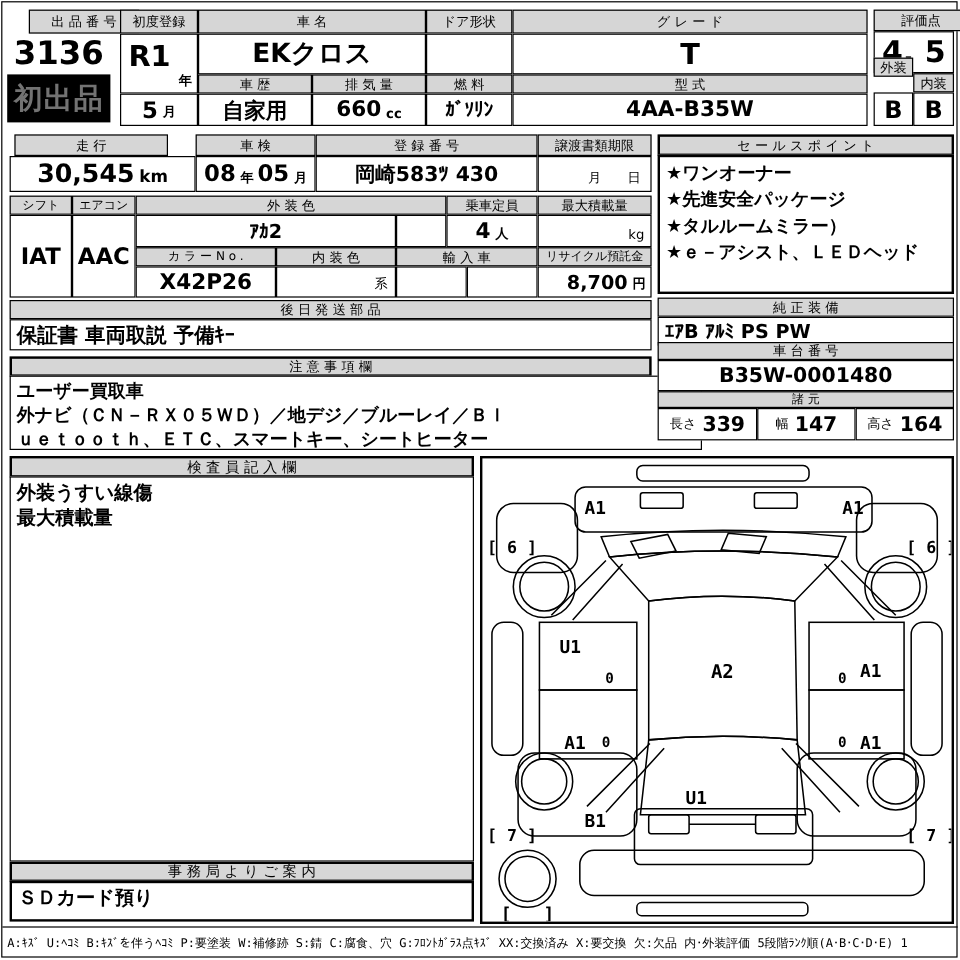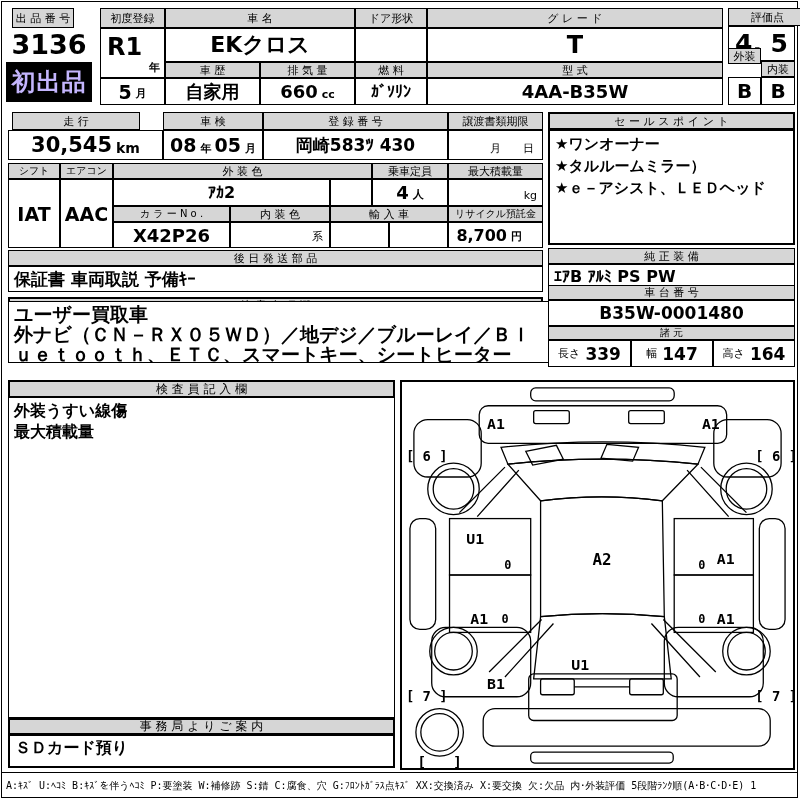--- a/index.html
+++ b/index.html
@@ -9,30 +9,30 @@
      display:flex;align-items:center;justify-content:center;overflow:hidden;white-space:nowrap;}
   .hd{background:#d6d6d6;font-size:11px;}
   .v{font-weight:bold;}
   .nb{border:none;background:transparent;}
   .box2{border-width:2px;}
   .lft{justify-content:flex-start;padding-left:5px;}
   .u{font-size:11px;font-weight:bold;margin-left:4px;align-self:flex-end;padding-bottom:3px;}
   .lines{position:absolute;box-sizing:border-box;border:1px solid #000;background:#fff;
          padding:2px 5px;font-weight:bold;overflow:hidden;}
   .lines div{white-space:nowrap;}
-  .badge{background:#000;color:#c4b5fd;}
+  .badge{background:#000;color:#737373;}
   .frame{position:absolute;left:1px;top:1px;width:797px;height:797px;border:1px solid #000;box-sizing:border-box;}
   svg text{font-family:"DejaVu Sans Mono","Liberation Mono",monospace;font-weight:bold;fill:#000;}
 </style>
 </head>
 <body>
 
 <div class="frame"></div>
 
-<div class="c hd" style="left:12px;top:8px;width:62px;height:20px">出 品 番 号</div>
+<div class="c hd" style="left:24px;top:8px;width:92px;height:20px">出 品 番 号</div>
 <div class="c nb v" style="left:8px;top:28px;width:82px;height:32px;font-size:27px">3136</div>
 <div class="c nb v badge" style="left:6px;top:62px;width:86px;height:40px;font-size:24px;letter-spacing:1px">初出品</div>
 
 <div class="c hd" style="left:100px;top:8px;width:65px;height:20px">初度登録</div>
 <div class="c v" style="left:100px;top:28px;width:65px;height:50px;position:absolute">
   <span style="font-size:24px;position:absolute;left:6px;top:4px">R1</span>
   <span style="font-size:11px;position:absolute;right:4px;bottom:2px">年</span>
 </div>
 <div class="c v" style="left:100px;top:78px;width:65px;height:27px">
   <span style="font-size:19px">5</span>
@@ -78,20 +78,21 @@
 <div class="c v" style="left:263px;top:130px;width:185px;height:30px;font-size:17px">岡崎583ﾂ 430</div>
 <div class="c hd" style="left:448px;top:112px;width:95px;height:18px">譲渡書類期限</div>
 <div class="c" style="left:448px;top:130px;width:95px;height:30px;justify-content:flex-end;align-items:flex-end;padding:0 8px 3px 0;gap:22px">
   <span style="font-size:11px">月</span>
   <span style="font-size:11px">日</span>
 </div>
 
 <div class="c hd box2" style="left:548px;top:112px;width:247px;height:18px">セ ー ル ス ポ イ ン ト</div>
 <div class="lines box2" style="left:548px;top:129px;width:247px;height:116px;font-size:15px;line-height:22px;border-width:2px">
   <div>★ワンオーナー</div>
+  <div>★先進安全パッケージ</div>
   <div>★タルルームミラー）</div>
   <div>★ｅ－アシスト、ＬＥＤヘッド</div>
 </div>
 
 <div class="c hd" style="left:8px;top:163px;width:52px;height:16px;font-size:10px">シフト</div>
 <div class="c v" style="left:8px;top:179px;width:52px;height:69px;font-size:19px">IAT</div>
 <div class="c hd" style="left:60px;top:163px;width:53px;height:16px;font-size:10px">エアコン</div>
 <div class="c v" style="left:60px;top:179px;width:53px;height:69px;font-size:19px">AAC</div>
 <div class="c hd" style="left:113px;top:163px;width:259px;height:16px">外 装 色</div>
 <div class="c v" style="left:113px;top:179px;width:217px;height:27px;font-size:16px">ｱｶ2</div>
@@ -104,33 +105,33 @@
 <div class="c hd" style="left:448px;top:163px;width:95px;height:16px">最大積載量</div>
 <div class="c" style="left:448px;top:179px;width:95px;height:27px;justify-content:flex-end;align-items:flex-end;padding:0 5px 3px 0;font-size:11px">kg</div>
 <div class="c hd" style="left:113px;top:206px;width:117px;height:16px;font-size:10px">カ ラ ー N o .</div>
 <div class="c v" style="left:113px;top:222px;width:117px;height:26px;font-size:18px">X42P26</div>
 <div class="c hd" style="left:230px;top:206px;width:100px;height:16px">内 装 色</div>
 <div class="c" style="left:230px;top:222px;width:100px;height:26px;justify-content:flex-end;align-items:flex-end;padding:0 6px 3px 0;font-size:11px">系</div>
 <div class="c hd" style="left:330px;top:206px;width:118px;height:16px">輸 入 車</div>
 <div class="c" style="left:330px;top:222px;width:59px;height:26px"></div>
 <div class="c" style="left:389px;top:222px;width:59px;height:26px"></div>
 <div class="c hd" style="left:448px;top:206px;width:95px;height:16px;font-size:10px">リサイクル預託金</div>
-<div class="c v" style="left:448px;top:222px;width:95px;height:26px;justify-content:flex-end;padding-right:20px">
+<div class="c v" style="left:448px;top:222px;width:95px;height:26px;justify-content:flex-end;padding-right:4px">
   <span style="font-size:16px">8,700</span>
   <span class="u">円</span>
 </div>
 
 <div class="c hd" style="left:8px;top:250px;width:535px;height:16px">後 日 発 送 部 品</div>
 <div class="c v lft" style="left:8px;top:266px;width:535px;height:26px;font-size:17px">保証書 車両取説 予備ｷｰ</div>
 
 <div class="c hd" style="left:548px;top:248px;width:247px;height:16px">純 正 装 備</div>
 <div class="c v lft" style="left:548px;top:264px;width:247px;height:24px;font-size:16px">ｴｱB ｱﾙﾐ PS PW</div>
 
 <div class="c hd box2" style="left:8px;top:297px;width:535px;height:17px">注 意 事 項 欄</div>
-<div class="lines box2" style="left:8px;top:301px;width:577px;height:62px;font-size:19px;line-height:20px">
+<div class="lines box2" style="left:8px;top:313px;width:577px;height:62px;font-size:15px;line-height:20px">
   <div>ユーザー買取車</div>
   <div>外ナビ（ＣＮ－ＲＸ０５ＷＤ）／地デジ／ブルーレイ／Ｂｌ</div>
   <div>ｕｅｔｏｏｔｈ、ＥＴＣ、スマートキー、シートヒーター</div>
 </div>
 
 <div class="c hd" style="left:548px;top:285px;width:247px;height:15px">車 台 番 号</div>
 <div class="c v" style="left:548px;top:300px;width:247px;height:26px;font-size:17px">B35W-0001480</div>
 <div class="c hd" style="left:548px;top:326px;width:247px;height:14px;font-size:10px">諸 元</div>
 <div class="c" style="left:548px;top:340px;width:83px;height:27px;gap:5px">
   <span style="font-size:11px">長さ</span>

